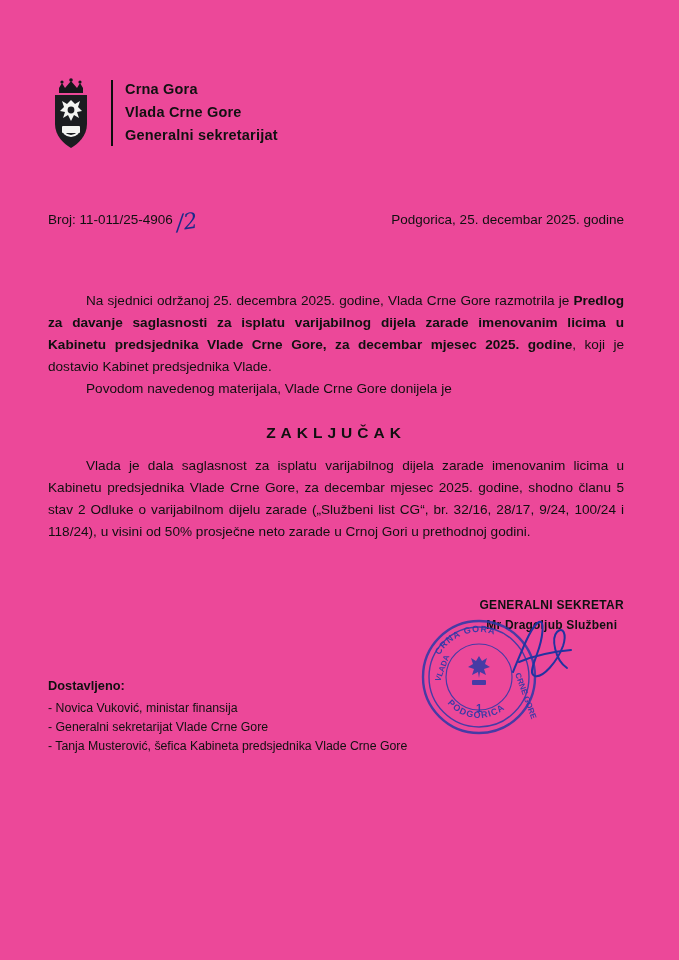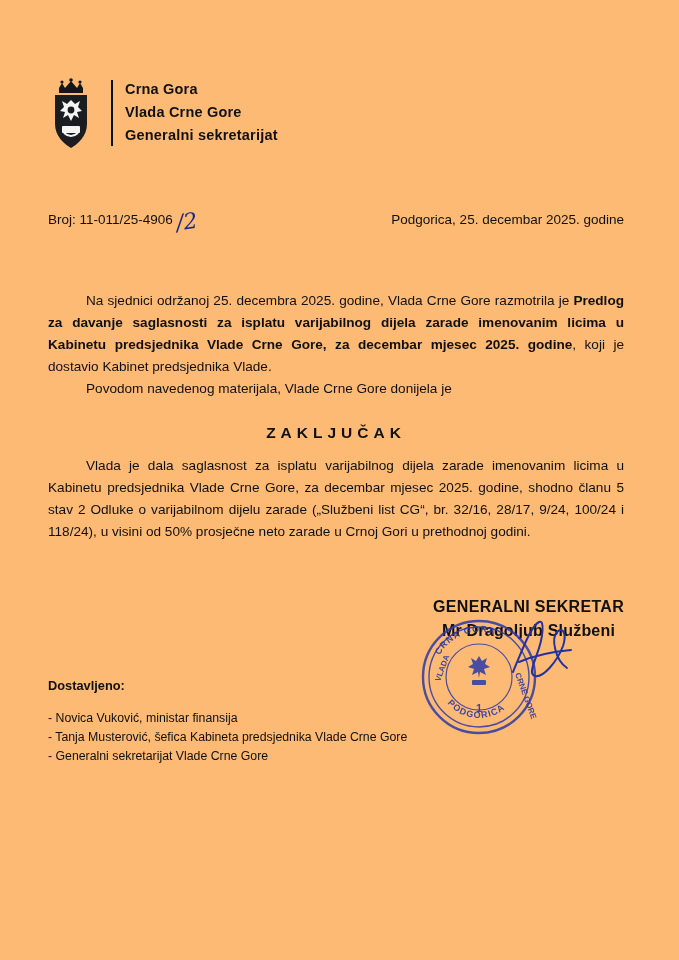--- a/index.html
+++ b/index.html
@@ -11,21 +11,21 @@
     width: 679px;
     height: 960px;
     font-family: "Liberation Sans", sans-serif;
     color: #101010;
     position: relative;
     overflow: hidden;
   }
   .page {
     position: absolute;
     inset: 0;
-    background: #fdba74;
+    background: #ec4899;
   }
   
   .header {
     position: absolute;
     left: 45px;
     top: 78px;
     display: flex;
     align-items: flex-start;
   }
   .emblem {
@@ -99,21 +99,21 @@
     letter-spacing: 5px;
     margin: 20px 0 10px 0;
   }
   .para2 { margin-top: 0; }
   
   .signature {
     position: absolute;
     right: 55px;
     top: 598px;
     text-align: center;
-    font-size: 16px;
+    font-size: 12px;
   }
   .signature .role {
     font-weight: bold;
     letter-spacing: 0.3px;
   }
   .signature .name {
     font-weight: bold;
     margin-top: 6px;
     letter-spacing: 0.2px;
   }
@@ -139,21 +139,21 @@
   .distribution {
     position: absolute;
     left: 48px;
     top: 676px;
     font-size: 12.3px;
     line-height: 1.55;
   }
   .distribution .dist-title {
     font-weight: bold;
     font-size: 12.8px;
-    margin-bottom: 13px;
+    margin-bottom: 3px;
   }
   .distribution ul {
     list-style: none;
     margin: 0;
     padding: 0;
   }
   .distribution li { white-space: nowrap; }
 </style>
 </head>
 <body>
@@ -242,18 +242,18 @@
         <path d="M8 60 C 18 36, 26 14, 34 10 C 40 7, 38 26, 32 42 C 28 54, 24 62, 30 64 C 38 66, 52 50, 58 34 C 62 22, 58 14, 52 20 C 46 26, 50 48, 62 56"></path>
         <path d="M14 50 C 28 44, 44 40, 66 38"></path>
       </g>
     </svg>
   </div>
 
   <div class="distribution">
     <div class="dist-title">Dostavljeno:</div>
     <ul>
       <li>- Novica Vuković, ministar finansija</li>
+      <li>- Generalni sekretarijat Vlade Crne Gore</li>
       <li>- Tanja Musterović, šefica Kabineta predsjednika Vlade Crne Gore</li>
-      <li>- Generalni sekretarijat Vlade Crne Gore</li>
     </ul>
   </div>
 
 </div>
 
 </body></html>

